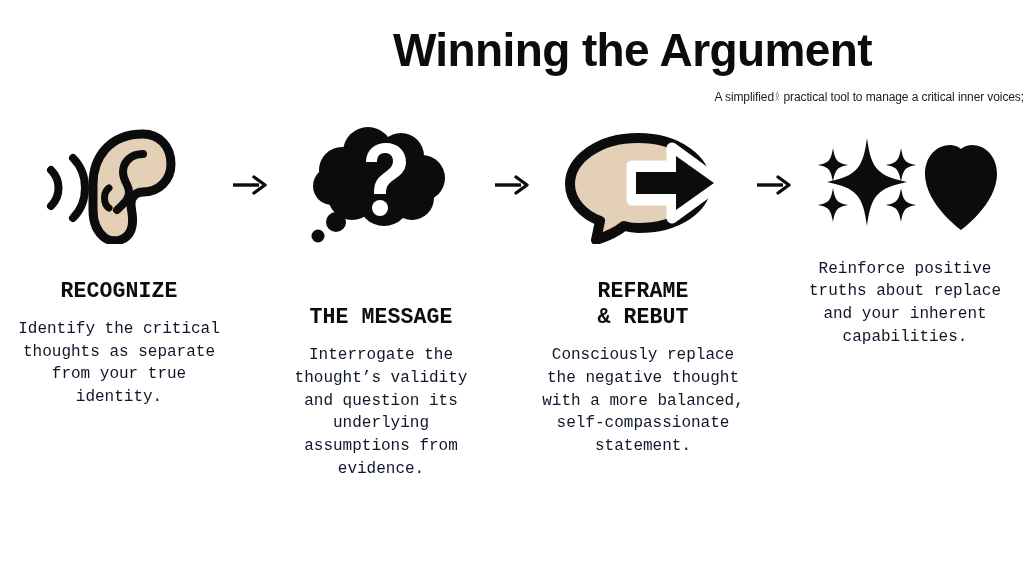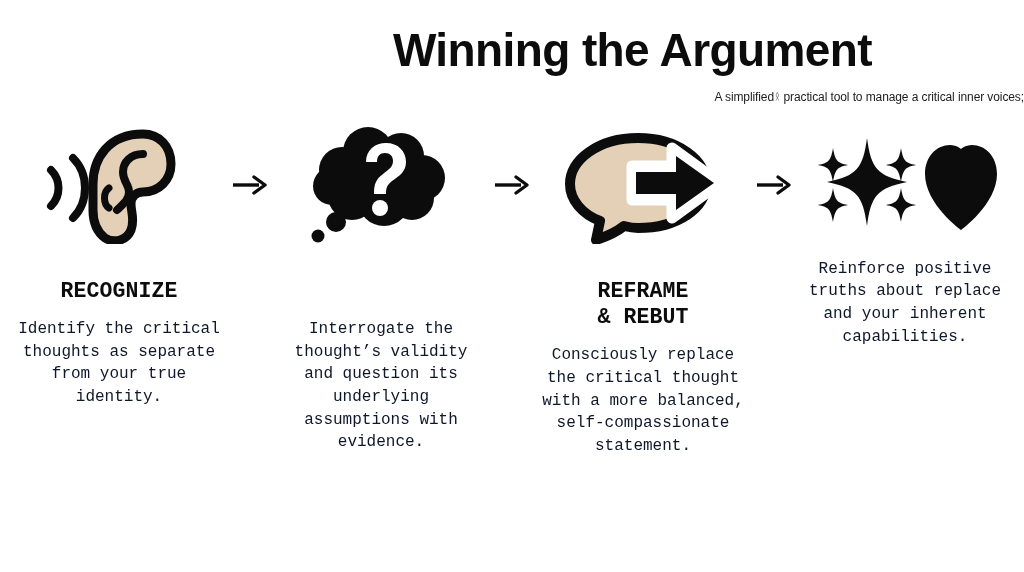--- a/index.html
+++ b/index.html
@@ -191,22 +191,23 @@
                        C 93 43 97 41 97 35
                        C 97 30 94 27 89 27
                        C 84 27 81 30 81 36 Z"></path>
               <circle cx="84" cy="82" r="8"></circle>
             </g>
           </svg>
         </span>
       </div>
       <div class="step-heading">
         <br>
-      </div>
-      <div class="step-body">Interrogate the thought’s validity and question its underlying assumptions with evidence.</div>
+        <span>THE MESSAGE</span>
+      </div>
+      <div class="step-body">Interrogate the thought’s validity and question its underlying assumptions from evidence.</div>
     </div>
 
     <div class="arrow-cell">
       <svg width="38" height="22" viewBox="0 0 38 22" aria-hidden="true">
         <path d="M2 11 L28 11" stroke="#0c0c0c" stroke-width="3.4" stroke-linecap="butt"></path>
         <path d="M23 3 L34 11 L23 19" fill="none" stroke="#0c0c0c" stroke-width="3.4" stroke-linecap="round" stroke-linejoin="round"></path>
       </svg>
     </div>
 
     <div class="step">
@@ -226,21 +227,21 @@
             <path d="M78 40 L118 40 L118 22 L166 57 L118 92 L118 74 L78 74 Z" fill="#ffffff" stroke="#ffffff" stroke-width="11" stroke-linejoin="round"></path>
 
             <path d="M82 46 L122 46 L122 30 L160 57 L122 84 L122 68 L82 68 Z" fill="#0c0c0c"></path>
           </svg>
         </span>
       </div>
       <div class="step-heading">
         <span>REFRAME</span><br>
         <span>&amp; REBUT</span>
       </div>
-      <div class="step-body">Consciously replace the critical thought with a more balanced, self-compassionate statement.</div>
+      <div class="step-body">Consciously replace the negative thought with a more balanced, self-compassionate statement.</div>
     </div>
 
     <div class="arrow-cell">
       <svg width="38" height="22" viewBox="0 0 38 22" aria-hidden="true">
         <path d="M2 11 L28 11" stroke="#0c0c0c" stroke-width="3.4" stroke-linecap="butt"></path>
         <path d="M23 3 L34 11 L23 19" fill="none" stroke="#0c0c0c" stroke-width="3.4" stroke-linecap="round" stroke-linejoin="round"></path>
       </svg>
     </div>
 
     <div class="step">

